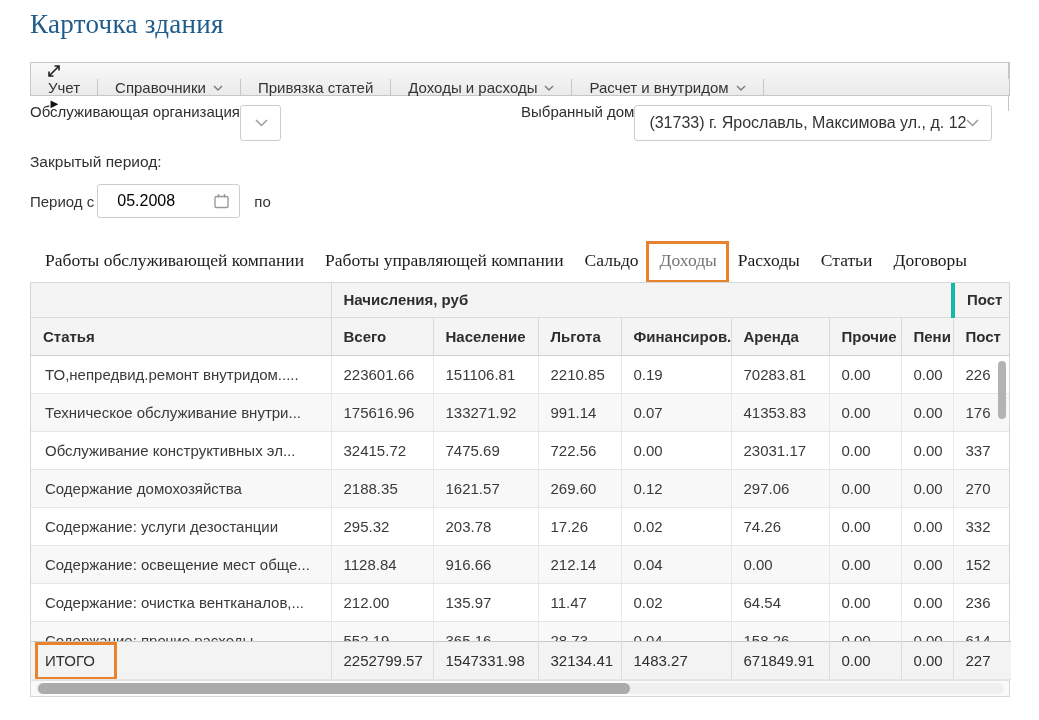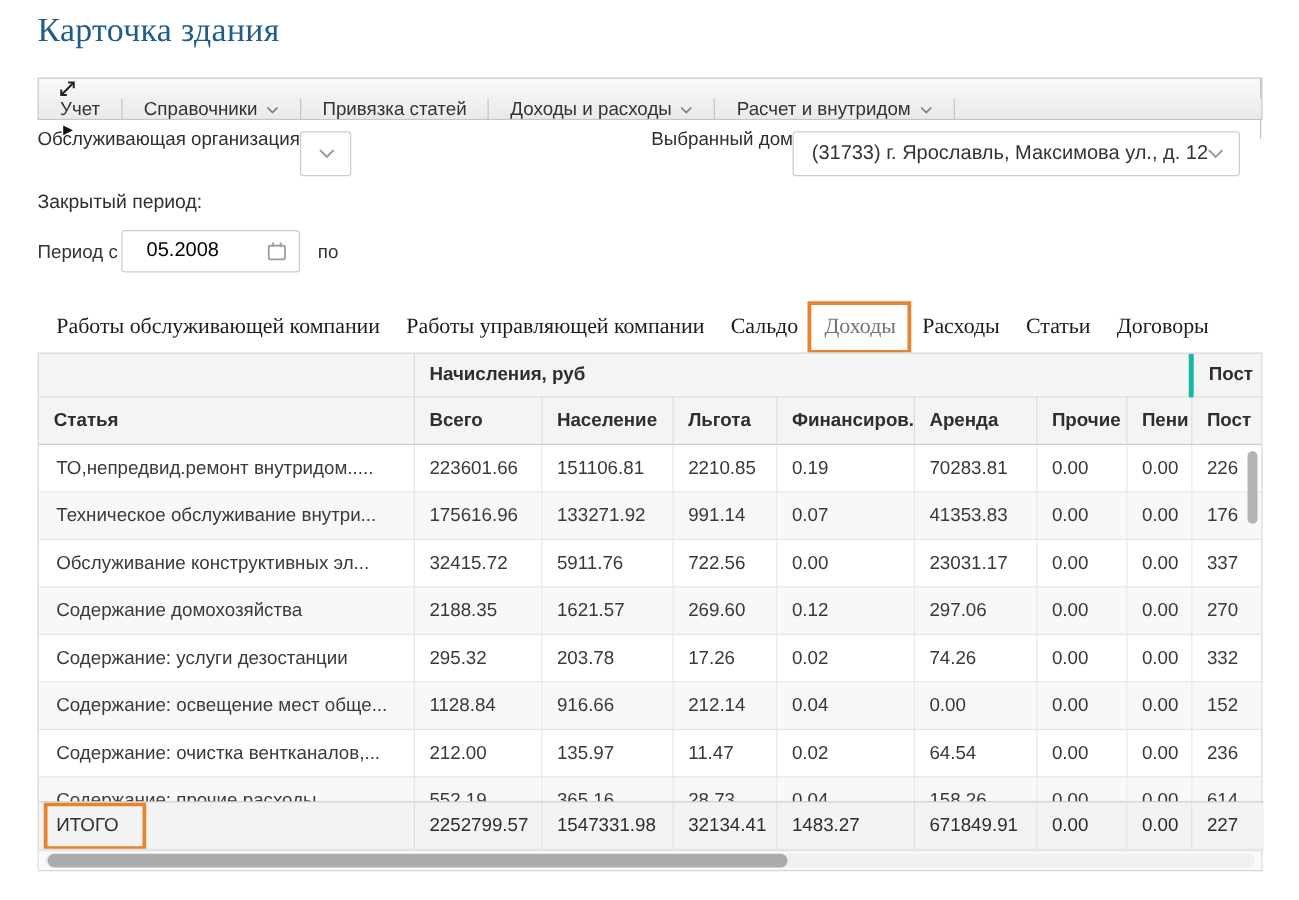--- a/index.html
+++ b/index.html
@@ -261,21 +261,21 @@
               <td>991.14</td>
               <td>0.07</td>
               <td>41353.83</td>
               <td>0.00</td>
               <td>0.00</td>
               <td>176</td>
             </tr>
             <tr>
     <td class="article">Обслуживание конструктивных эл...</td>
   <td>32415.72</td>
-              <td>5911.76</td>
+              <td>7475.69</td>
               <td>722.56</td>
               <td>0.00</td>
               <td>23031.17</td>
               <td>0.00</td>
               <td>0.00</td>
               <td>337</td>
             </tr>
             <tr>
     <td class="article">Содержание домохозяйства</td>
   <td>2188.35</td>

